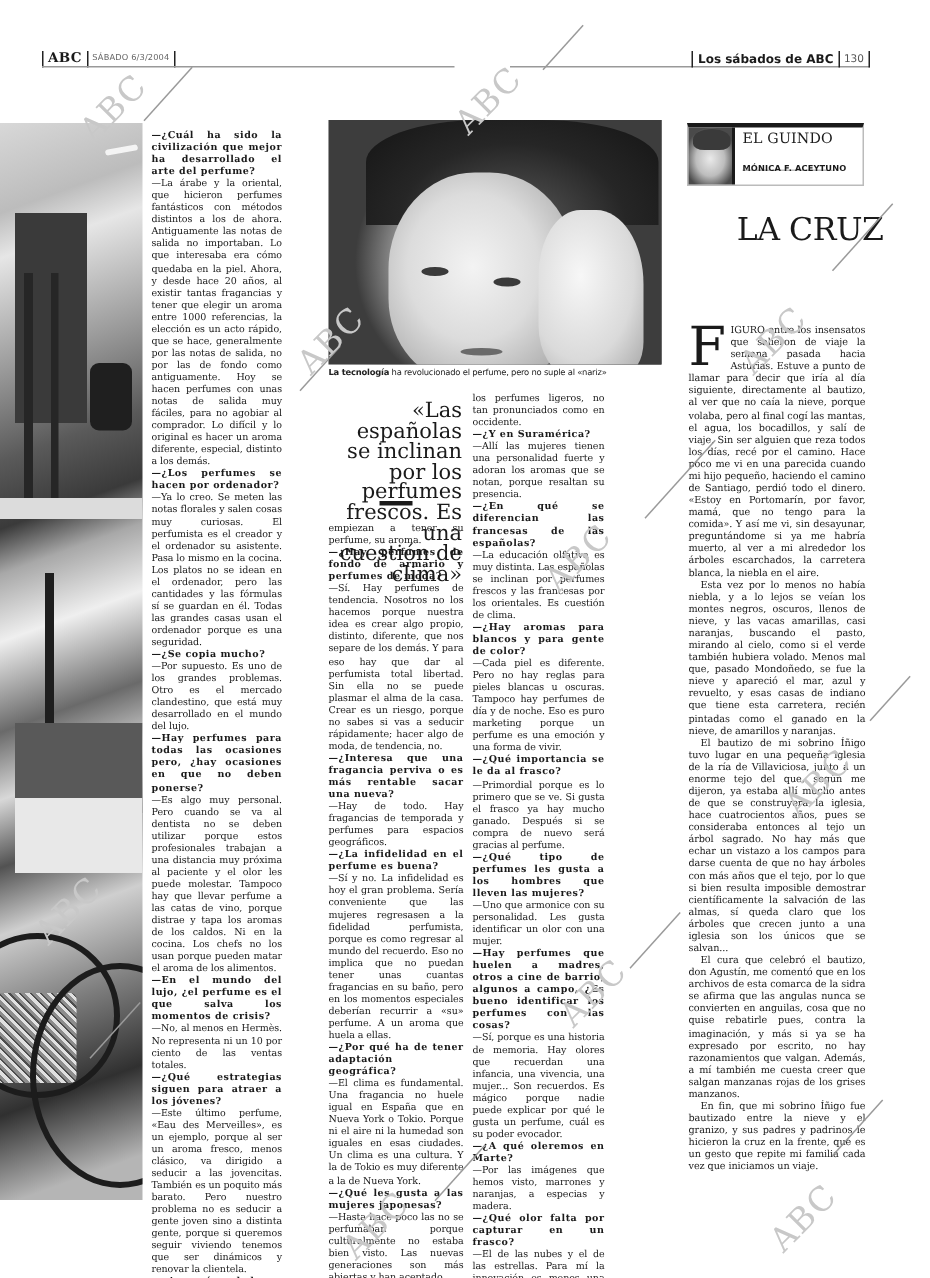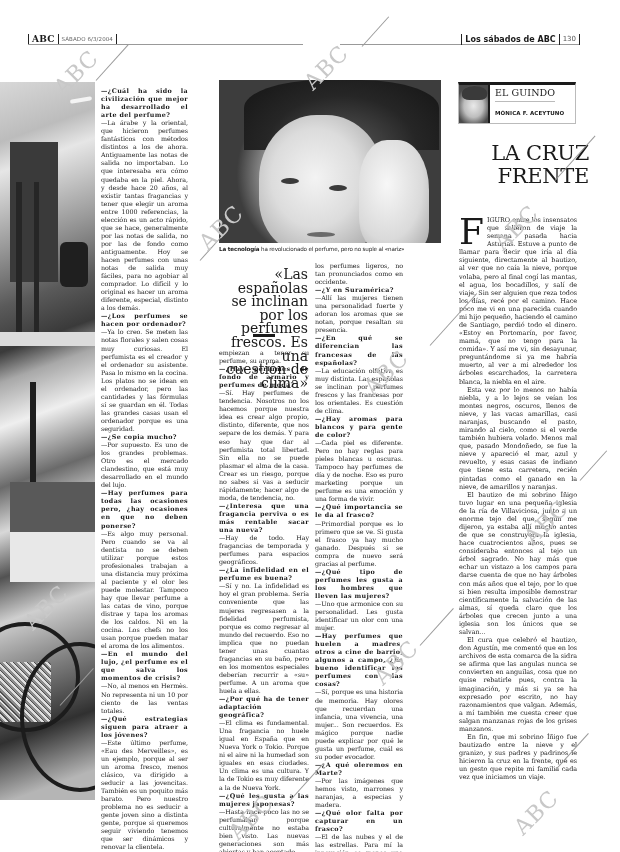--- a/index.html
+++ b/index.html
@@ -57,21 +57,21 @@
     .col3 { left: 315px; top: 262px; width: 88px; }
 
     
     .pull { position: absolute; left: 224px; top: 268px; width: 84px; text-align: right; font-family: "DejaVu Serif", serif; font-size: 14px; line-height: 13.6px; color: #1a1a1a; }
     .pull-rule { position: absolute; left: 253px; top: 334px; width: 22px; height: 3px; background: #1a1a1a; }
 
     
     .box { position: absolute; left: 458px; top: 82px; width: 118px; height: 42px; border: 1px solid #bbb; border-top: 3px solid #1a1a1a; }
     .box .thumb { position: absolute; left: 0; top: 0; width: 31px; height: 38px; background: radial-gradient(ellipse 60% 55% at 50% 55%, #eaeaea 0%, #bdbdbd 55%, #4a4a4a 100%); border-right: 2px solid #1a1a1a; }
     .box .thumb .hair2 { position: absolute; left: 3px; top: 1px; width: 25px; height: 14px; background: #3a3a3a; border-radius: 50% 50% 30% 30%; }
-    .box .label { position: absolute; left: 36px; top: 2px; font-family: "DejaVu Serif", serif; font-size: 9.5px; letter-spacing: 0.1px; color: #1a1a1a; border-bottom: 1px solid #bbb; padding-bottom: 3px; }
+    .box .label { position: absolute; left: 36px; top: 2px; font-family: "DejaVu Serif", serif; font-size: 9.5px; letter-spacing: 0.1px; color: #1a1a1a; border-bottom: 1px solid #bbb; padding-bottom: 15px; }
     .box .author { position: absolute; left: 36px; top: 25px; font-family: "DejaVu Sans", sans-serif; font-weight: bold; font-size: 5.5px; letter-spacing: 0.1px; color: #1a1a1a; }
 
     .headline { position: absolute; left: 459px; top: 142px; width: 130px; font-family: "DejaVu Serif", serif; font-size: 21px; line-height: 22.5px; color: #1a1a1a; letter-spacing: -0.3px; text-align: right; }
 
     .col4 { left: 459px; top: 216px; width: 118px; font-size: 6.45px; line-height: 8.08px; }
     .col4 p.ind { text-indent: 8px; }
     .dropcap { float: left; font-family: "DejaVu Serif", serif; font-size: 36px; line-height: 28px; margin: 2px 3px 0 0; height: 28px; }
   </style>
 </head>
 <body>
@@ -177,21 +177,20 @@
 <div class="box">
   <div class="thumb">
       <div class="hair2"></div>
     </div>
   <div class="label">EL GUINDO</div>
   <div class="author">MÓNICA F. ACEYTUNO</div>
 </div>
 
 <div class="headline">
   <div>LA CRUZ</div>
-  <div>FRENTE</div>
 </div>
 
 <div class="col col4">
   <p><span class="dropcap">F</span><span>IGURO entre los insensatos que salieron de viaje la semana pasada hacia Asturias. Estuve a punto de llamar para decir que iría al día siguiente, directamente al bautizo, al ver que no caía la nieve, porque volaba, pero al final cogí las mantas, el agua, los bocadillos, y salí de viaje. Sin ser alguien que reza todos los días, recé por el camino. Hace poco me vi en una parecida cuando mi hijo pequeño, haciendo el camino de Santiago, perdió todo el dinero. «Estoy en Portomarín, por favor, mamá, que no tengo para la comida». Y así me vi, sin desayunar, preguntándome si ya me habría muerto, al ver a mi alrededor los árboles escarchados, la carretera blanca, la niebla en el aire.</span></p>
   <p class="ind">Esta vez por lo menos no había niebla, y a lo lejos se veían los montes negros, oscuros, llenos de nieve, y las vacas amarillas, casi naranjas, buscando el pasto, mirando al cielo, como si el verde también hubiera volado. Menos mal que, pasado Mondoñedo, se fue la nieve y apareció el mar, azul y revuelto, y esas casas de indiano que tiene esta carretera, recién pintadas como el ganado en la nieve, de amarillos y naranjas.</p>
   <p class="ind">El bautizo de mi sobrino Íñigo tuvo lugar en una pequeña iglesia de la ría de Villaviciosa, junto a un enorme tejo del que, según me dijeron, ya estaba allí mucho antes de que se construyera la iglesia, hace cuatrocientos años, pues se consideraba entonces al tejo un árbol sagrado. No hay más que echar un vistazo a los campos para darse cuenta de que no hay árboles con más años que el tejo, por lo que si bien resulta imposible demostrar científicamente la salvación de las almas, sí queda claro que los árboles que crecen junto a una iglesia son los únicos que se salvan...</p>
   <p class="ind">El cura que celebró el bautizo, don Agustín, me comentó que en los archivos de esta comarca de la sidra se afirma que las angulas nunca se convierten en anguilas, cosa que no quise rebatirle pues, contra la imaginación, y más si ya se ha expresado por escrito, no hay razonamientos que valgan. Además, a mí también me cuesta creer que salgan manzanas rojas de los grises manzanos.</p>
   <p class="ind">En fin, que mi sobrino Íñigo fue bautizado entre la nieve y el granizo, y sus padres y padrinos le hicieron la cruz en la frente, que es un gesto que repite mi familia cada vez que iniciamos un viaje.</p>
 </div>
 

